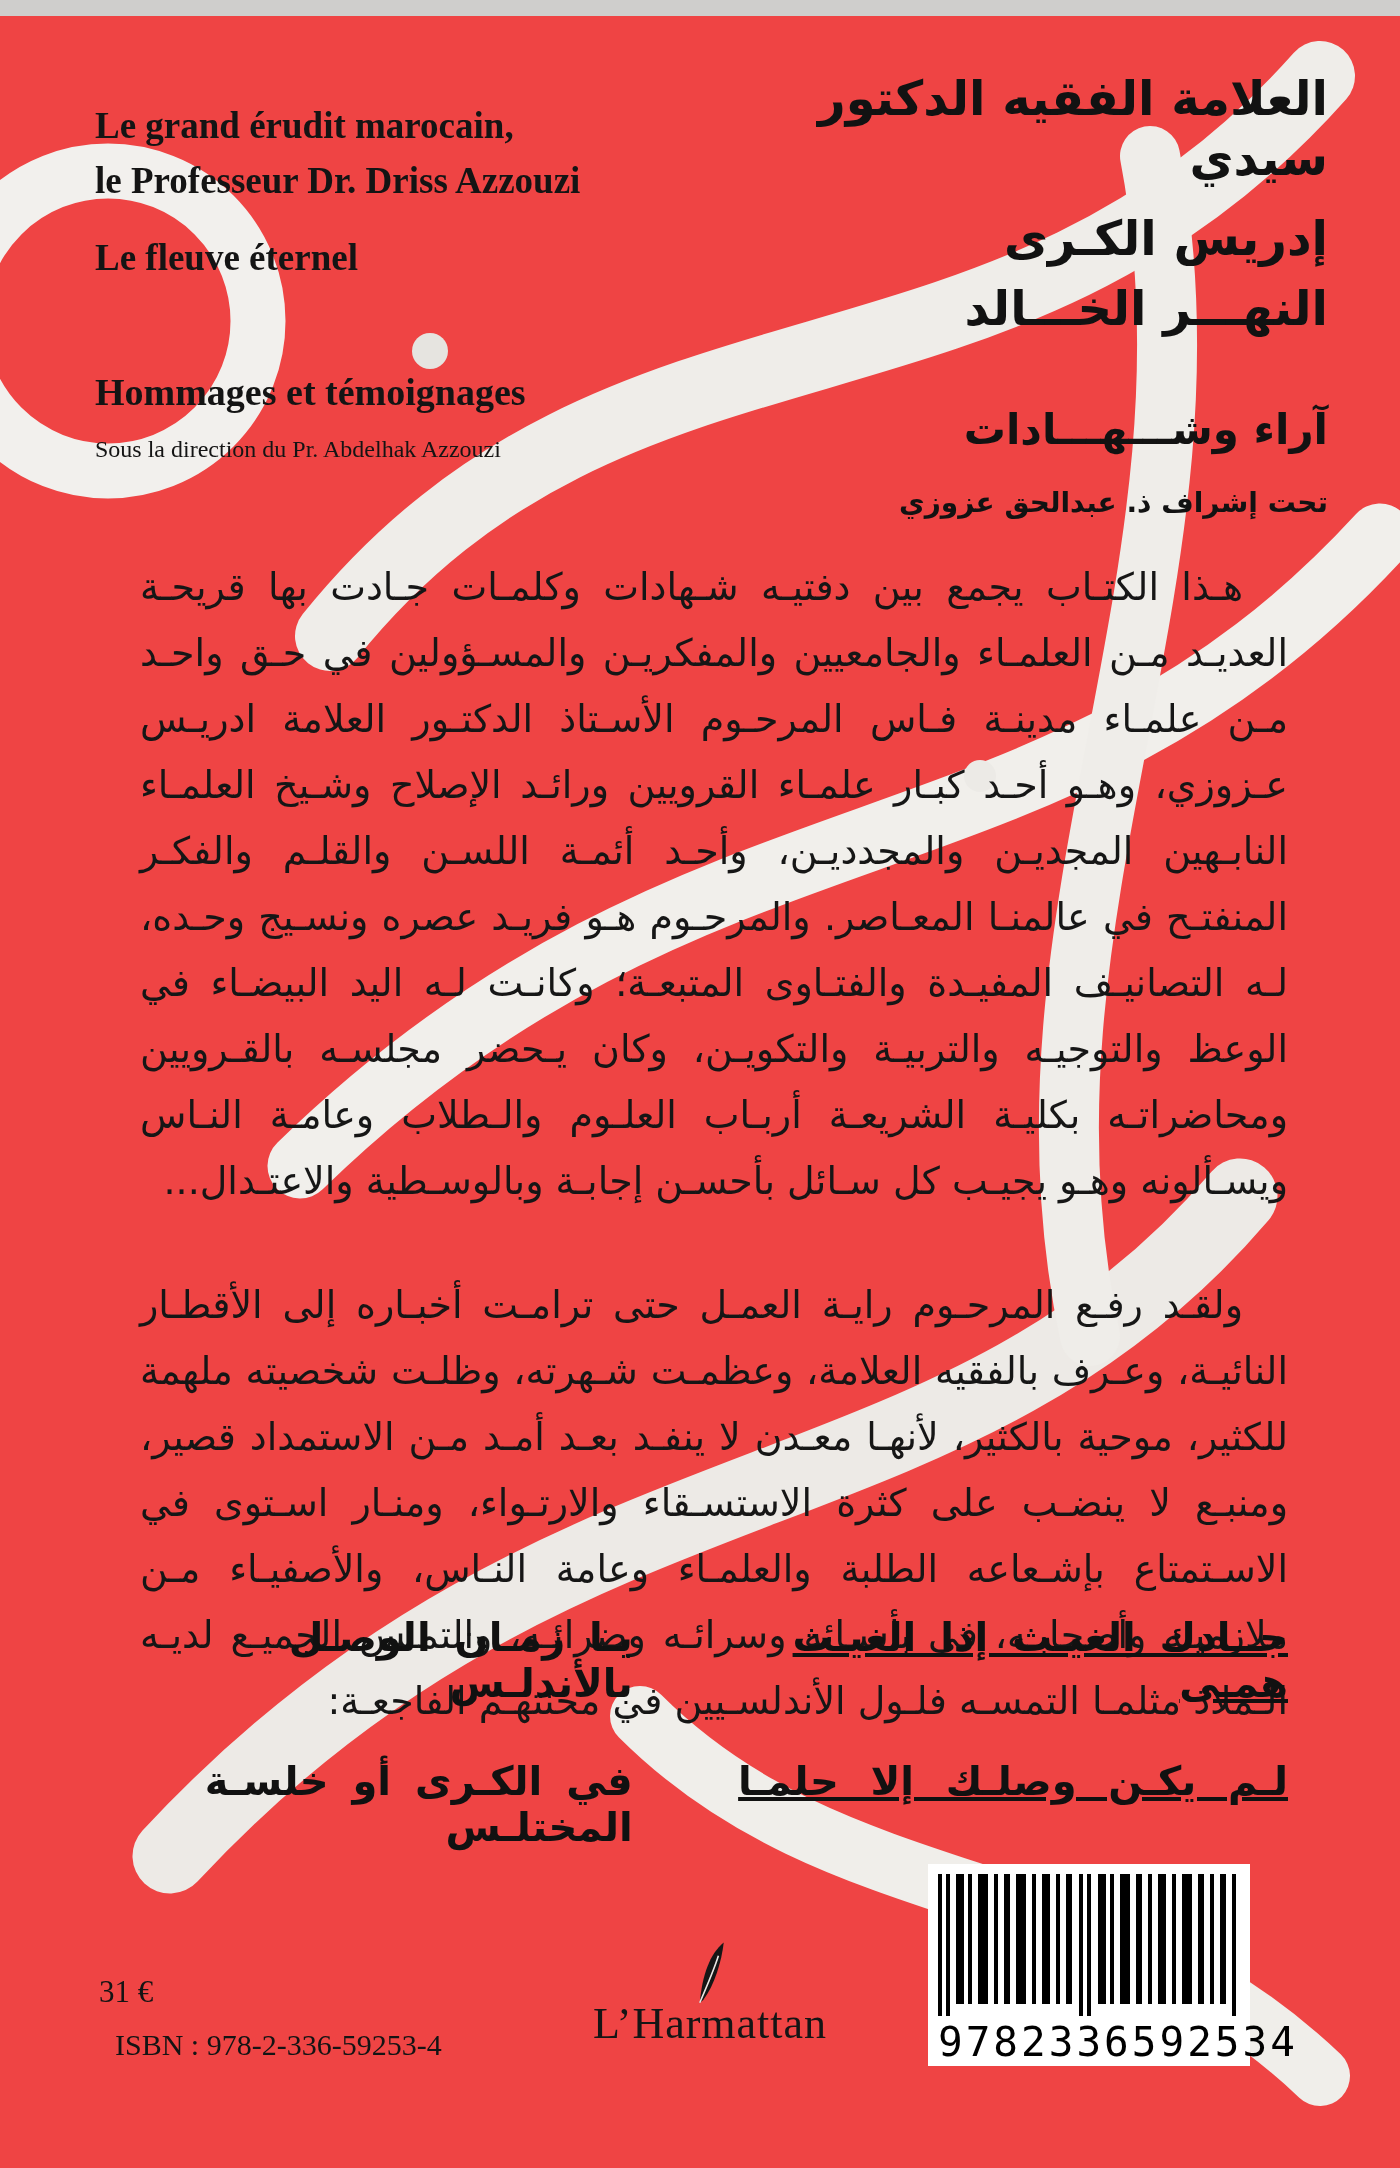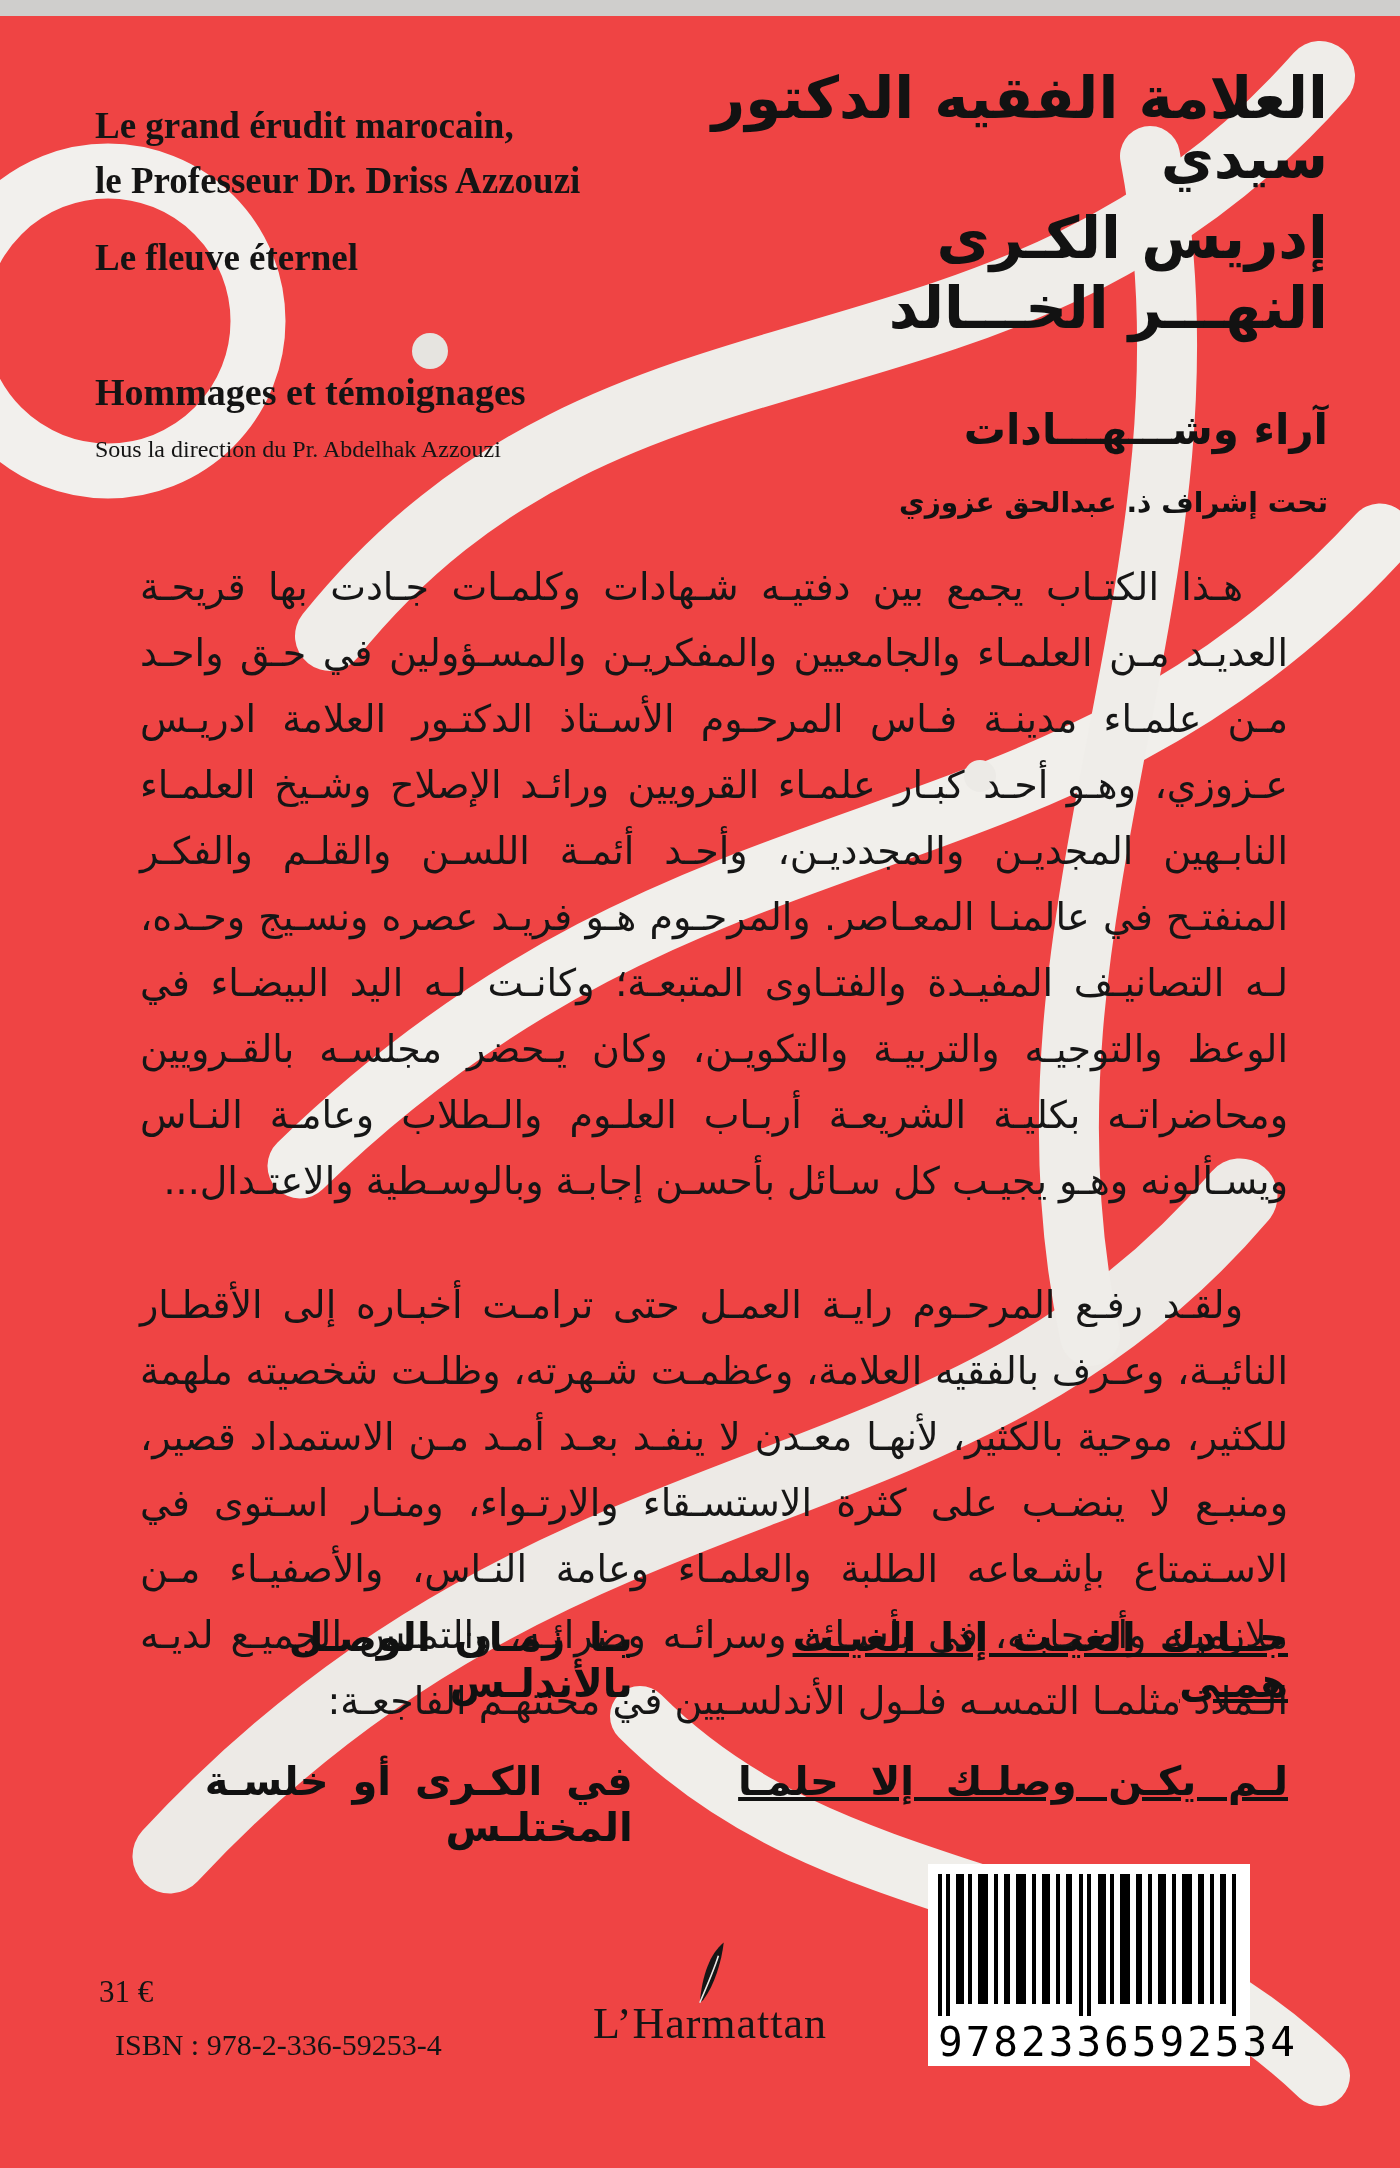--- a/index.html
+++ b/index.html
@@ -20,21 +20,21 @@
     font-family:"Liberation Serif",serif;font-weight:bold;color:#141414;
   }
   .fr-line{font-size:37px;line-height:55px;}
   .fr-subtitle{font-size:37px;line-height:55px;margin-top:22px;}
   .fr-tribute{font-size:38px;line-height:55px;margin-top:80px;}
   .fr-direction{font-size:24px;line-height:34px;margin-top:12px;font-weight:normal;}
   .arabic-block{
     position:absolute;right:72px;top:52px;width:640px;
     direction:rtl;text-align:right;font-weight:bold;color:#121212;
   }
-  .ar-h{font-size:58px;line-height:60px;}
+  .ar-h{font-size:48px;line-height:60px;}
   .ar-h2{margin-top:20px;}
   .ar-h3{margin-top:10px;}
   .ar-h4{font-size:42px;margin-top:62px;}
   .ar-h5{font-size:28px;font-weight:600;margin-top:26px;text-align:right;}
   
   .text-block{
     position:absolute;left:140px;right:112px;top:538px;
     direction:rtl;
   }
   .text-block p{

